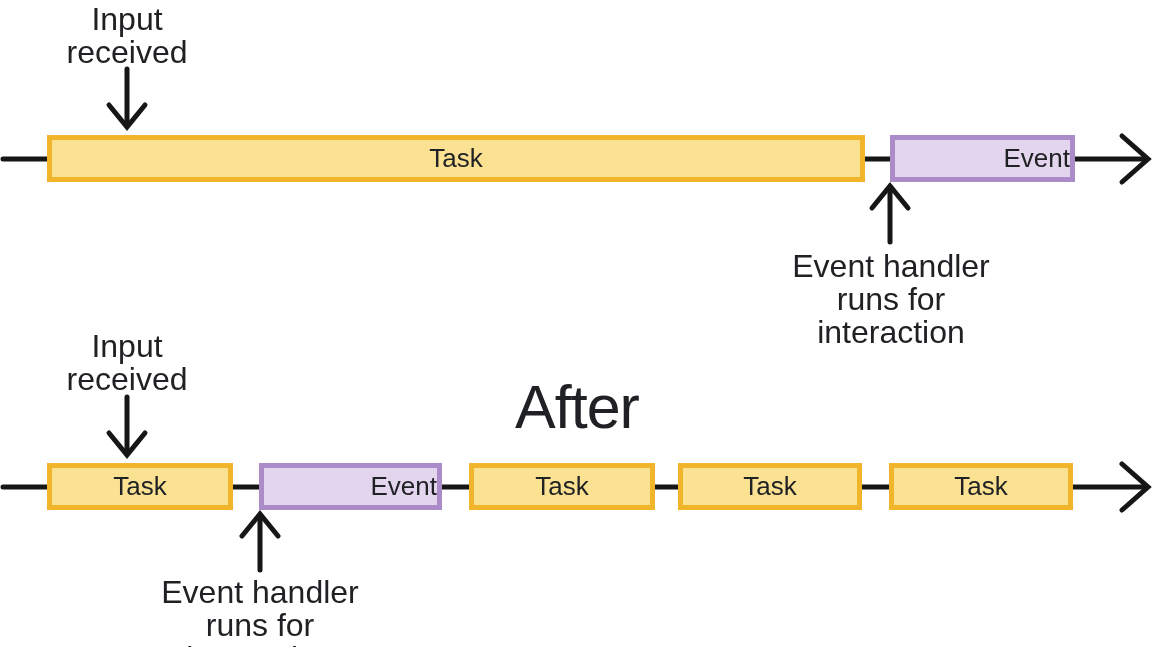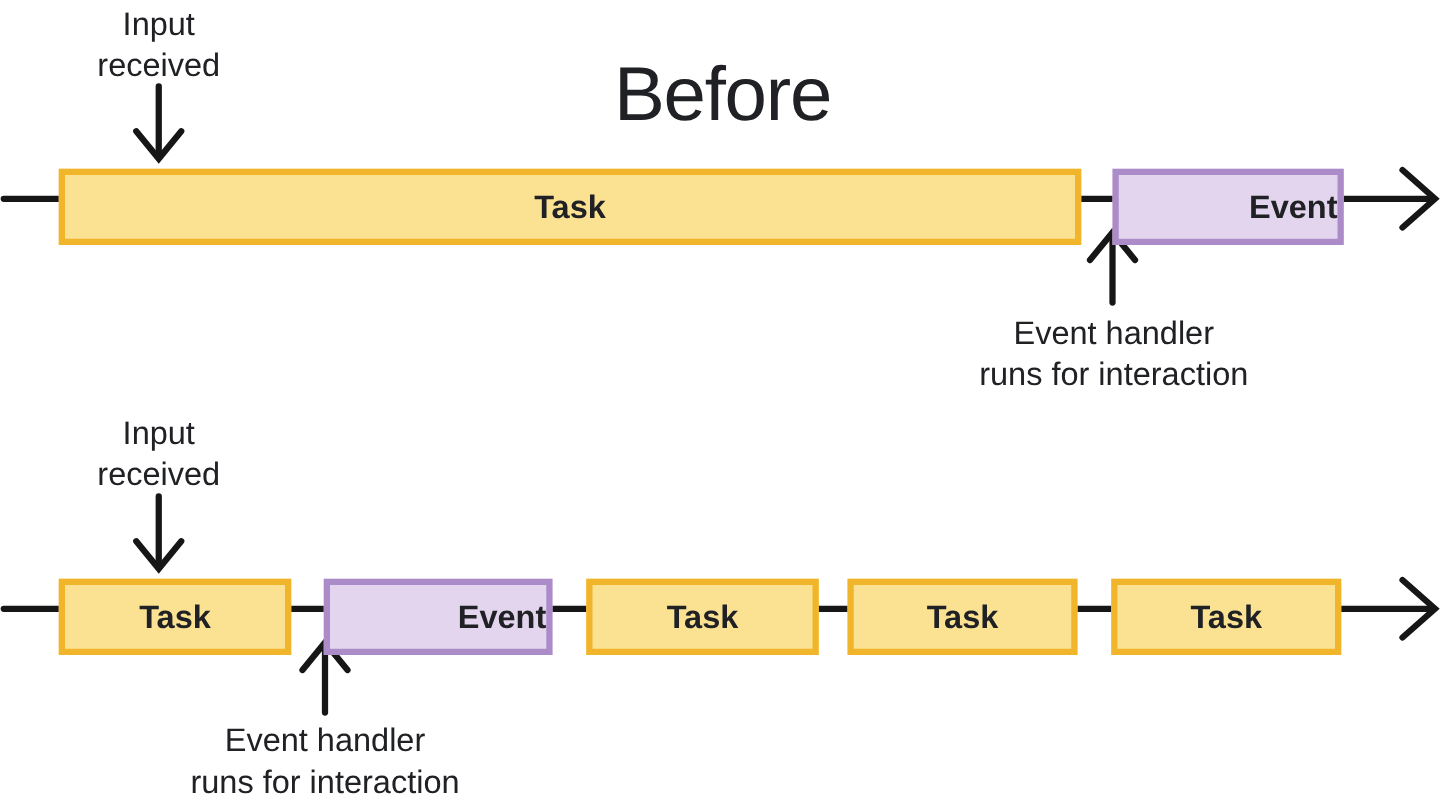--- a/index.html
+++ b/index.html
@@ -33,35 +33,34 @@
     text-align: center;
     font-size: 61px;
     font-weight: 500;
     letter-spacing: -1px;
     color: var(--text, #202124);
     line-height: 1;
   }
   .ann {
     position: absolute;
     text-align: center;
-    font-size: 26px;
+    font-size: 32px;
     line-height: 33px;
     color: var(--text, #202124);
   }
   .box {
     position: absolute;
-    height: 61px;
+    height: 47px;
     box-sizing: border-box;
     border: 5px solid #000;
     display: flex;
     align-items: center;
     justify-content: center;
     font-size: 26px;
     color: var(--text, #202124);
-    font-weight: bold;
   }
   .box.task {
     background: var(--task-fill, #FBE293);
     border-color: var(--task-border, #F1B52B);
   }
   .box.event {
     background: var(--event-fill, #E4D5EE);
     border-color: var(--event-border, #AC8CC8);
     justify-content: flex-end;
   }
@@ -96,40 +95,40 @@
       <polyline class="arrow" points="1122,464 1148,487 1122,510"></polyline>
 
       <line class="arrow" x1="127" y1="397" x2="127" y2="453"></line>
       <polyline class="arrow" points="109,433 127,455 145,433"></polyline>
 
       <line class="arrow" x1="260" y1="570" x2="260" y2="518"></line>
       <polyline class="arrow" points="242,536 260,514 278,536"></polyline>
     </g>
   </svg>
 
-  <h1 class="title" style="left:428px; top:45px; width:300px;">Before</h1>
 
   <div class="ann" style="left:47px; top:3px; width:160px;">
     <div>Input</div>
     <div>received</div>
   </div>
 
   <div class="box task" style="left:47px; top:135px; width:818px;">
     <span>Task</span>
   </div>
 
   <div class="box event" style="left:890px; top:135px; width:185px;">
     <span>Event</span>
   </div>
 
   <div class="ann" style="left:775px; top:250px; width:232px;">
     <div>Event handler</div>
     <div>runs for interaction</div>
   </div>
 
+  <h1 class="title" style="left:427px; top:377px; width:300px;">After</h1>
 
   <div class="ann" style="left:47px; top:330px; width:160px;">
     <div>Input</div>
     <div>received</div>
   </div>
 
   <div class="box task" style="left:47px; top:463px; width:186px;">
     <span>Task</span>
   </div>
 

